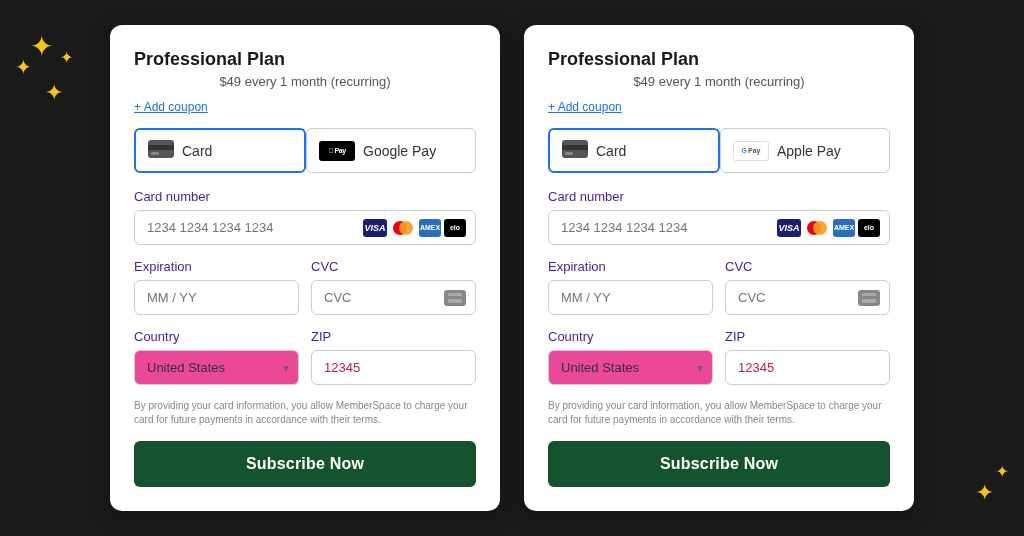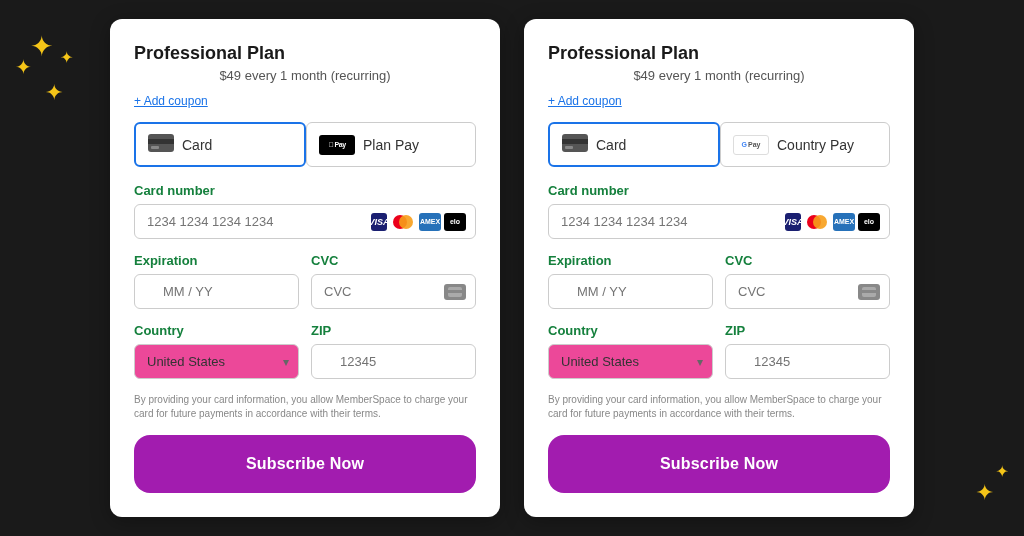--- a/index.html
+++ b/index.html
@@ -79,34 +79,34 @@
       gap: 8px;
       font-size: 14px;
       color: #333;
     }
     .payment-method-btn.active {
       border-color: #1a73e8;
       border-width: 2px;
     }
     .field-label {
       font-size: 13px;
-      font-weight: 700;
-      color: #15803d;
+      font-weight: 400;
+      color: #4c1d95;
       margin-bottom: 6px;
     }
     .field-group {
       margin-bottom: 14px;
     }
     .input-field {
       width: 100%;
       border: 1.5px solid #ccc;
       border-radius: 6px;
-      padding: 9px 28px;
-      font-size: 13px;
-      color: #737373;
+      padding: 9px 12px;
+      font-size: 13px;
+      color: #be185d;
       background: #fff;
       position: relative;
     }
     .card-number-wrapper {
       position: relative;
     }
     .card-number-wrapper input {
       width: 100%;
       border: 1.5px solid #ccc;
       border-radius: 6px;
@@ -133,21 +133,21 @@
       align-items: center;
       justify-content: center;
       padding: 0 3px;
     }
     .visa-logo {
       background: #1a1f71;
       color: #fff;
       font-size: 9px;
       font-style: italic;
       font-weight: 800;
-      width: 16px;
+      width: 24px;
     }
     .mc-logo {
       width: 26px;
       position: relative;
     }
     .amex-logo {
       background: #2671b9;
       color: #fff;
       font-size: 7px;
       width: 22px;
@@ -215,25 +215,25 @@
       font-size: 12px;
     }
     .disclaimer {
       font-size: 10px;
       color: #888;
       line-height: 1.4;
       margin-bottom: 14px;
     }
     .subscribe-btn {
       width: 100%;
-      background: #a21caf;
+      background: #14532d;
       color: #fff;
       border: none;
-      border-radius: 16px;
-      padding: 20px;
+      border-radius: 6px;
+      padding: 14px;
       font-size: 16px;
       font-weight: 600;
       cursor: pointer;
       letter-spacing: 0.2px;
     }
     
     .mc-circles {
       display: flex;
       width: 26px;
       height: 16px;
@@ -314,21 +314,21 @@
             <rect x="0" y="5" width="26" height="5" fill="#333"></rect>
             <rect x="3" y="12" width="8" height="3" rx="1" fill="#888"></rect>
           </svg>
         </span>
         <span>Card</span>
       </div>
       <div class="payment-method-btn">
         <span class="apple-pay-icon">
           <span style="font-size:7px; color:#fff; font-family: -apple-system, sans-serif; font-weight:600;"> Pay</span>
         </span>
-        <span>Plan Pay</span>
+        <span>Google Pay</span>
       </div>
     </div>
 
     <div class="field-group">
       <div class="field-label">Card number</div>
       <div class="card-number-wrapper">
         <input type="text" class="input-field" placeholder="1234 1234 1234 1234" style="">
         <div class="card-logos">
           <div class="card-logo visa-logo">VISA</div>
           <div class="card-logo mc-logo">
@@ -398,21 +398,21 @@
             <rect x="3" y="12" width="8" height="3" rx="1" fill="#888"></rect>
           </svg>
         </span>
         <span>Card</span>
       </div>
       <div class="payment-method-btn">
         <span class="google-pay-icon">
           <span style="font-size:7px; font-weight:700; color:#4285f4;">G</span>
             <span style="font-size:7px; color:#555; margin-left:1px;">Pay</span>
         </span>
-        <span>Country Pay</span>
+        <span>Apple Pay</span>
       </div>
     </div>
 
     <div class="field-group">
       <div class="field-label">Card number</div>
       <div class="card-number-wrapper">
         <input type="text" class="input-field" placeholder="1234 1234 1234 1234" style="">
         <div class="card-logos">
           <div class="card-logo visa-logo">VISA</div>
           <div class="card-logo mc-logo">

